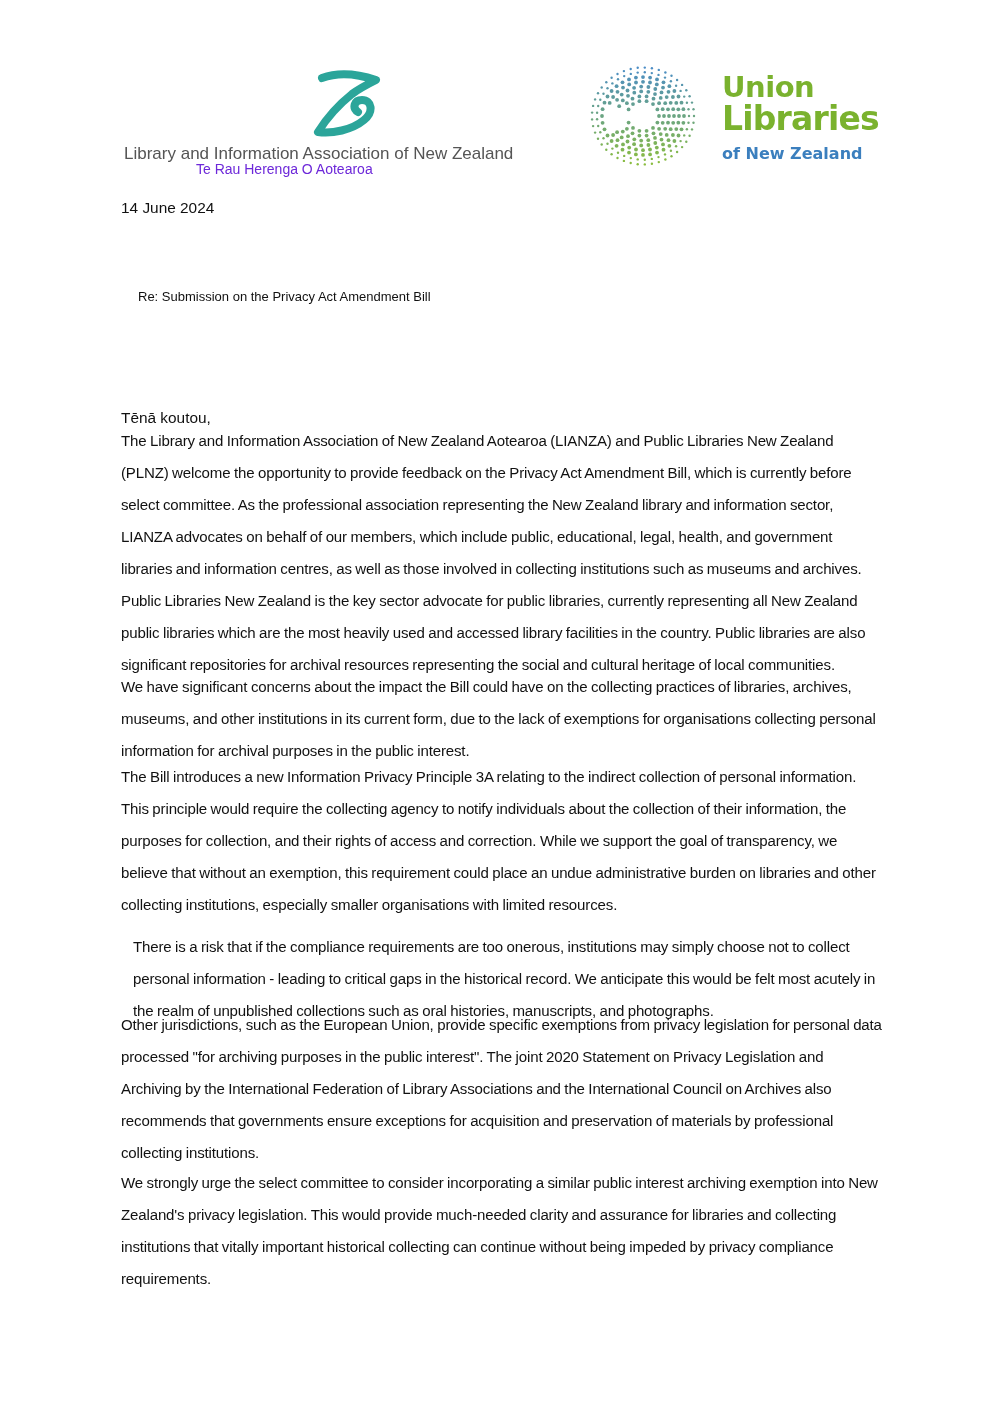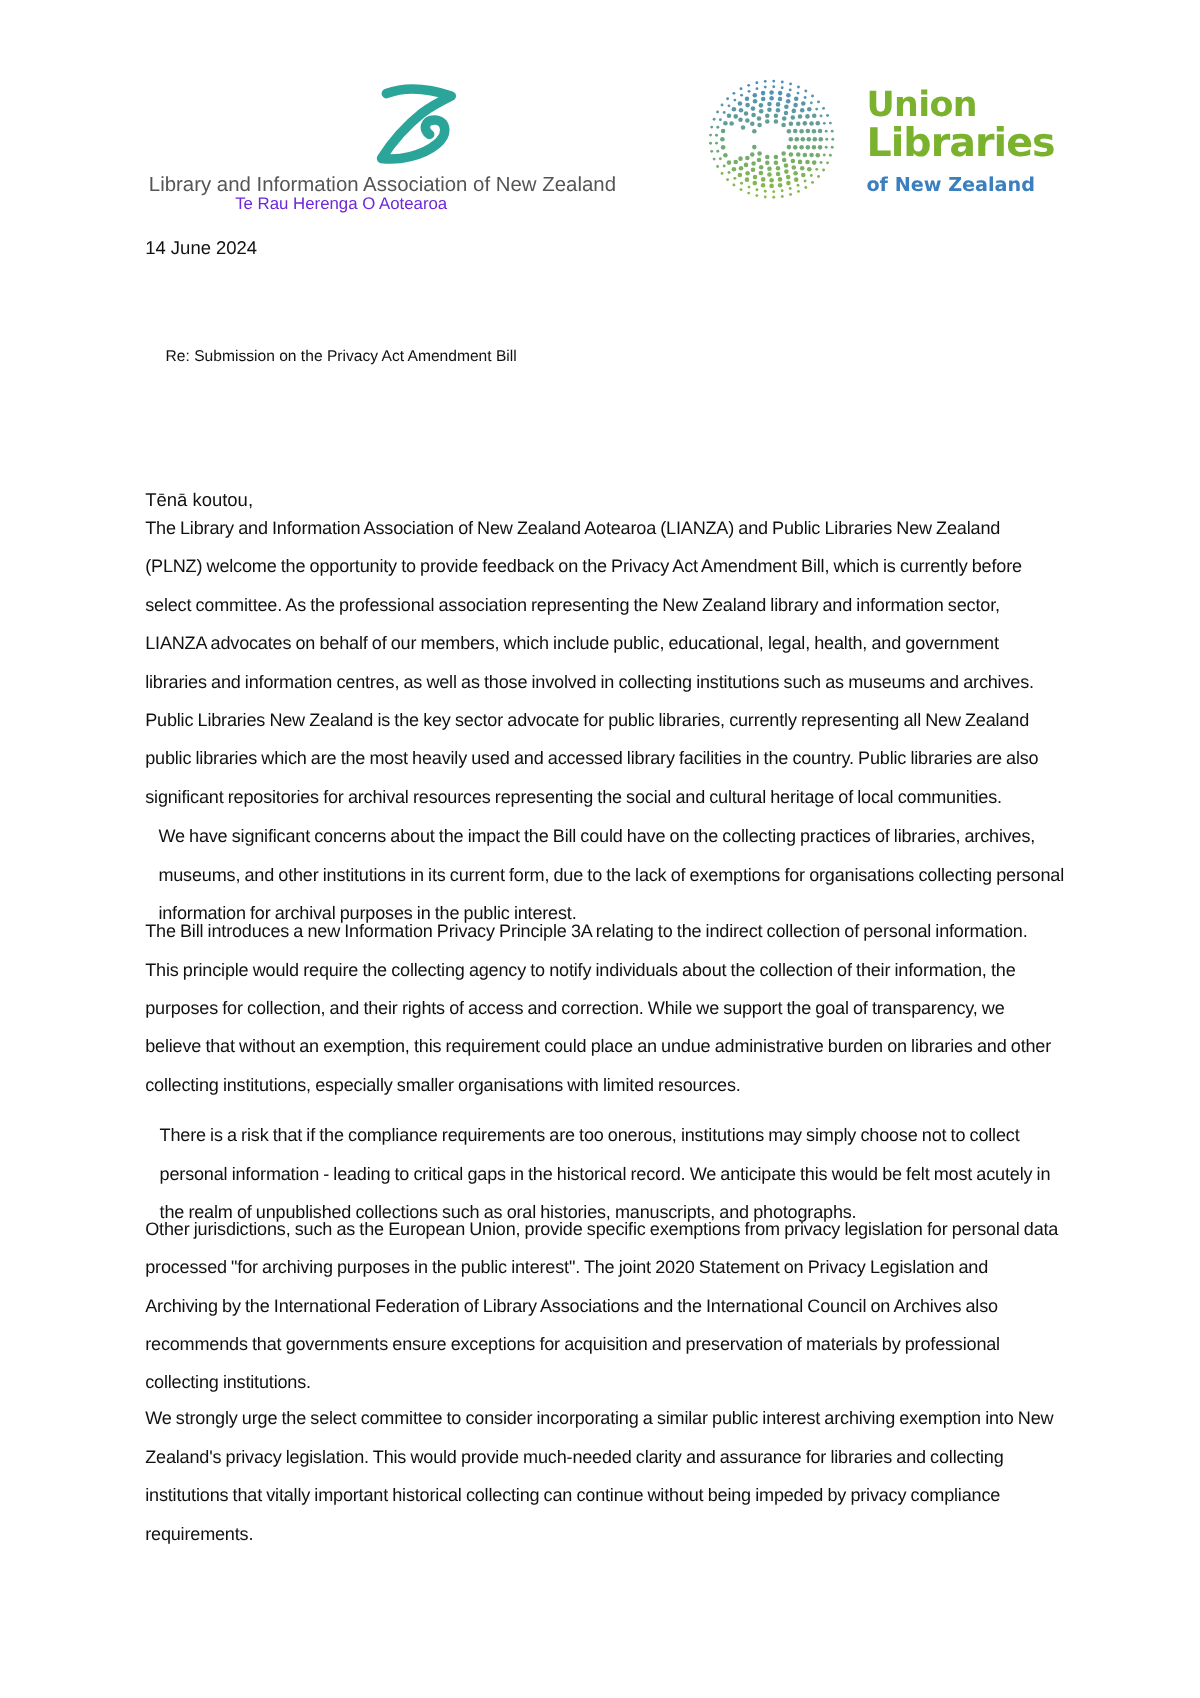--- a/index.html
+++ b/index.html
@@ -274,17 +274,17 @@
   <div class="t1">Union</div>
   <div class="t2">Libraries</div>
   <div class="t3">of New Zealand</div>
 </div>
 
 <div class="date">14 June 2024</div>
 <div class="subject">Re: Submission on the Privacy Act Amendment Bill</div>
 <div class="greeting">Tēnā koutou,</div>
 
 <p class="para p1" style="margin:0">The Library and Information Association of New Zealand Aotearoa (LIANZA) and Public Libraries New Zealand (PLNZ) welcome the opportunity to provide feedback on the Privacy Act Amendment Bill, which is currently before select committee. As the professional association representing the New Zealand library and information sector, LIANZA advocates on behalf of our members, which include public, educational, legal, health, and government libraries and information centres, as well as those involved in collecting institutions such as museums and archives. Public Libraries New Zealand is the key sector advocate for public libraries, currently representing all New Zealand public libraries which are the most heavily used and accessed library facilities in the country. Public libraries are also significant repositories for archival resources representing the social and cultural heritage of local communities.</p>
-<p class="para p2" style="margin:11px">We have significant concerns about the impact the Bill could have on the collecting practices of libraries, archives, museums, and other institutions in its current form, due to the lack of exemptions for organisations collecting personal information for archival purposes in the public interest.</p>
+<p class="para p2" style="margin:0">We have significant concerns about the impact the Bill could have on the collecting practices of libraries, archives, museums, and other institutions in its current form, due to the lack of exemptions for organisations collecting personal information for archival purposes in the public interest.</p>
 <p class="para p3" style="margin:0">The Bill introduces a new Information Privacy Principle 3A relating to the indirect collection of personal information. This principle would require the collecting agency to notify individuals about the collection of their information, the purposes for collection, and their rights of access and correction. While we support the goal of transparency, we believe that without an exemption, this requirement could place an undue administrative burden on libraries and other collecting institutions, especially smaller organisations with limited resources.</p>
 <p class="para p4" style="margin:12px">There is a risk that if the compliance requirements are too onerous, institutions may simply choose not to collect personal information - leading to critical gaps in the historical record. We anticipate this would be felt most acutely in the realm of unpublished collections such as oral histories, manuscripts, and photographs.</p>
 <p class="para p5" style="margin:0">Other jurisdictions, such as the European Union, provide specific exemptions from privacy legislation for personal data processed "for archiving purposes in the public interest". The joint 2020 Statement on Privacy Legislation and Archiving by the International Federation of Library Associations and the International Council on Archives also recommends that governments ensure exceptions for acquisition and preservation of materials by professional collecting institutions.</p>
 <p class="para p6" style="margin:0">We strongly urge the select committee to consider incorporating a similar public interest archiving exemption into New Zealand's privacy legislation. This would provide much-needed clarity and assurance for libraries and collecting institutions that vitally important historical collecting can continue without being impeded by privacy compliance requirements.</p>
 
 </body></html>

